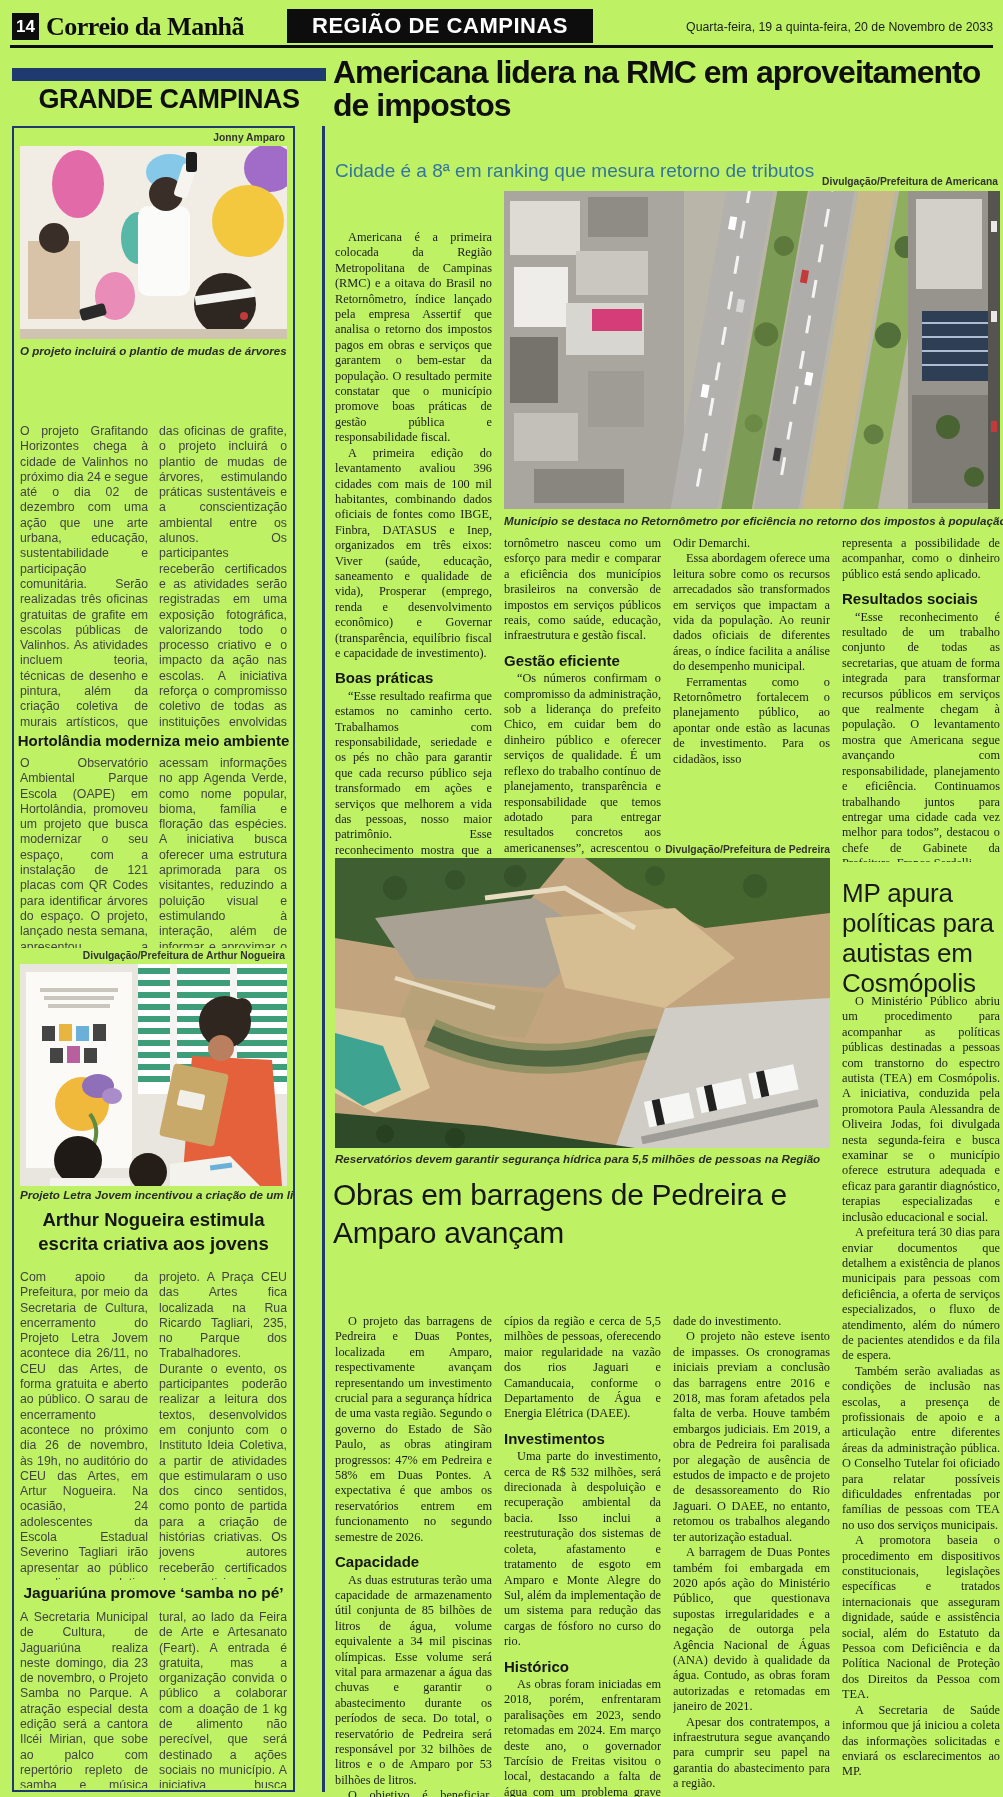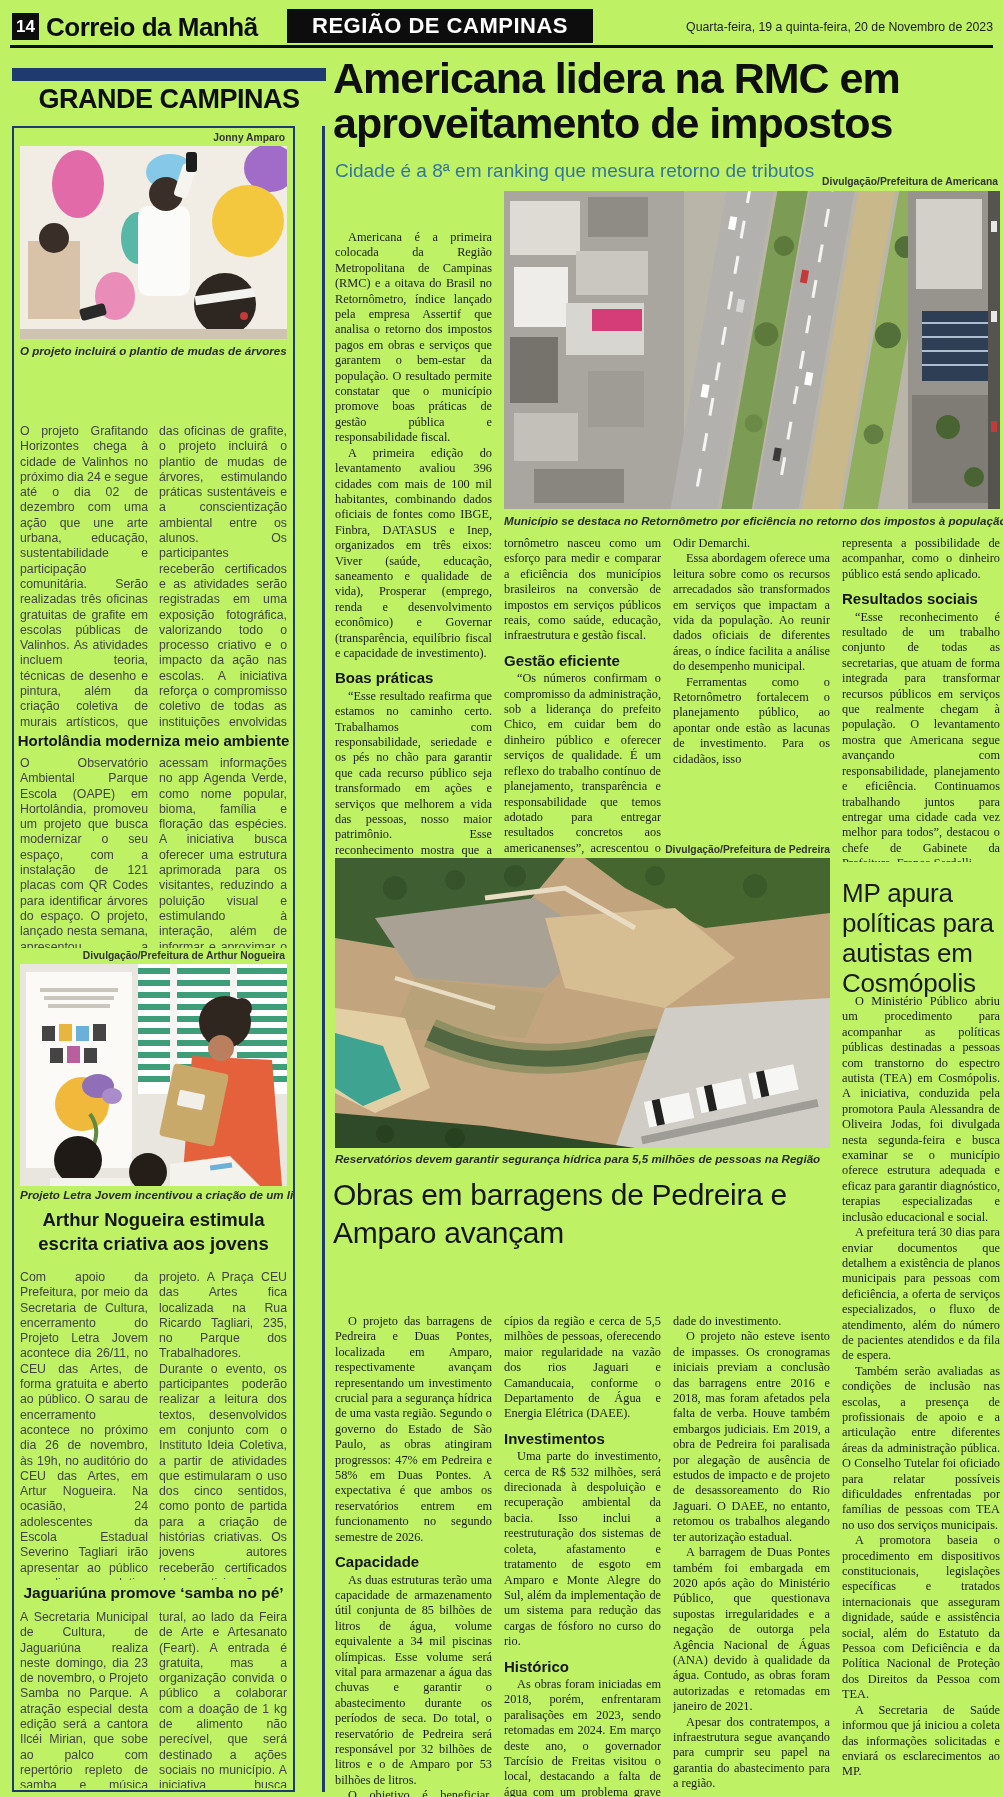--- a/index.html
+++ b/index.html
@@ -1,21 +1,21 @@
 <!DOCTYPE html>
 <html><head>
 <meta charset="utf-8">
 <style>
   html,body{margin:0;padding:0;background:#e8e8e8;}
   #page{position:relative;width:1003px;height:1797px;background:#bef264;overflow:hidden;
         font-family:"Liberation Sans",sans-serif;color:#222;}
   
   .pgnum{position:absolute;left:12px;top:13px;width:27px;height:27px;background:#0d0d0d;color:#fff;
          font-weight:bold;font-size:17px;display:flex;align-items:center;justify-content:center;}
-  .logo{position:absolute;left:46px;top:12px;font-family:Liberation Sans, sans-serif;font-weight:bold;
+  .logo{position:absolute;left:46px;top:12px;font-family:Liberation Serif, serif;font-weight:bold;
         font-size:26px;color:#0d0d0d;letter-spacing:-0.5px;white-space:nowrap;}
   .sectionbar{position:absolute;left:287px;top:9px;width:306px;height:34px;background:#0d0d0d;
         display:flex;align-items:center;justify-content:center;}
   .sectionbar span{color:#fff;font-weight:bold;font-size:22px;letter-spacing:0.5px;white-space:nowrap;}
   .edate{position:absolute;right:10px;top:20px;font-size:12.3px;color:#1d1d1d;white-space:nowrap;}
   .mastrule{position:absolute;left:10px;top:45px;width:983px;height:2.5px;background:#0d0d0d;}
   
   .navybar{position:absolute;left:12px;top:68px;width:314px;height:13px;background:#1e3a6e;}
   .grande{position:absolute;left:12px;top:84px;width:314px;text-align:center;font-size:27px;
           font-weight:800;color:#0f0f0f;letter-spacing:-0.5px;white-space:nowrap;}
@@ -38,21 +38,21 @@
   .lb-cap2{position:absolute;left:6px;top:1060px;}
   .lb-h3{position:absolute;left:0;top:1080px;width:100%;text-align:center;font-size:18.5px;font-weight:600;
          color:#161616;line-height:1.3;}
   .lb-body3{position:absolute;left:6px;top:1142px;width:267px;height:310px;overflow:hidden;}
   .lb-h4{position:absolute;left:0;top:1456px;width:100%;text-align:center;font-size:15.5px;font-weight:bold;
          color:#161616;white-space:nowrap;}
   .lb-body4{position:absolute;left:6px;top:1482px;width:267px;height:178px;overflow:hidden;}
   .twocol{display:flex;gap:11px;}
   .twocol .c{width:128px;font-size:12.3px;line-height:15.3px;text-align:justify;color:#434343;}
   
-  .mainhead{position:absolute;left:333px;top:56px;width:668px;font-size:43px;font-weight:bold;
+  .mainhead{position:absolute;left:333px;top:56px;width:668px;font-size:32px;font-weight:bold;
             color:#0f0f0f;letter-spacing:-1px;line-height:1.04;}
   .subhead{position:absolute;left:335px;top:160px;font-size:19px;color:#35749e;white-space:nowrap;}
   .am-credit{position:absolute;left:600px;top:176px;width:398px;text-align:right;}
   .am-photo{position:absolute;left:504px;top:191px;width:496px;height:318px;}
   .am-cap{position:absolute;left:504px;top:514px;}
   .scol{position:absolute;width:157px;font-family:"Liberation Serif",serif;font-size:12.3px;
         line-height:15.4px;color:#1b1b1b;text-align:justify;overflow:hidden;}
   .scol p{margin:0;text-indent:13px;}
   .scol p.noind{text-indent:0;}
   .scol .bh{font-family:"Liberation Sans",sans-serif;font-weight:bold;font-size:15px;color:#161616;
@@ -77,21 +77,21 @@
 </head>
 <body>
 
 <div id="page">
 
   <div class="pgnum">14</div>
   <div class="logo">Correio da Manhã</div>
   <div class="sectionbar">
     <span>REGIÃO DE CAMPINAS</span>
   </div>
-  <div class="edate">Quarta-feira, 19 a quinta-feira, 20 de Novembro de 2023</div>
+  <div class="edate">Quarta-feira, 19 a quinta-feira, 20 de Novembro de 2033</div>
   <div class="mastrule"></div>
 
   <div class="navybar"></div>
   <div class="grande">GRANDE CAMPINAS</div>
   <div class="vrule"></div>
 
   <div class="leftbox">
     <div class="credit lb-credit1">Jonny Amparo</div>
     <div class="lb-photo1">
       <svg width="267" height="193" viewBox="0 0 267 193">

